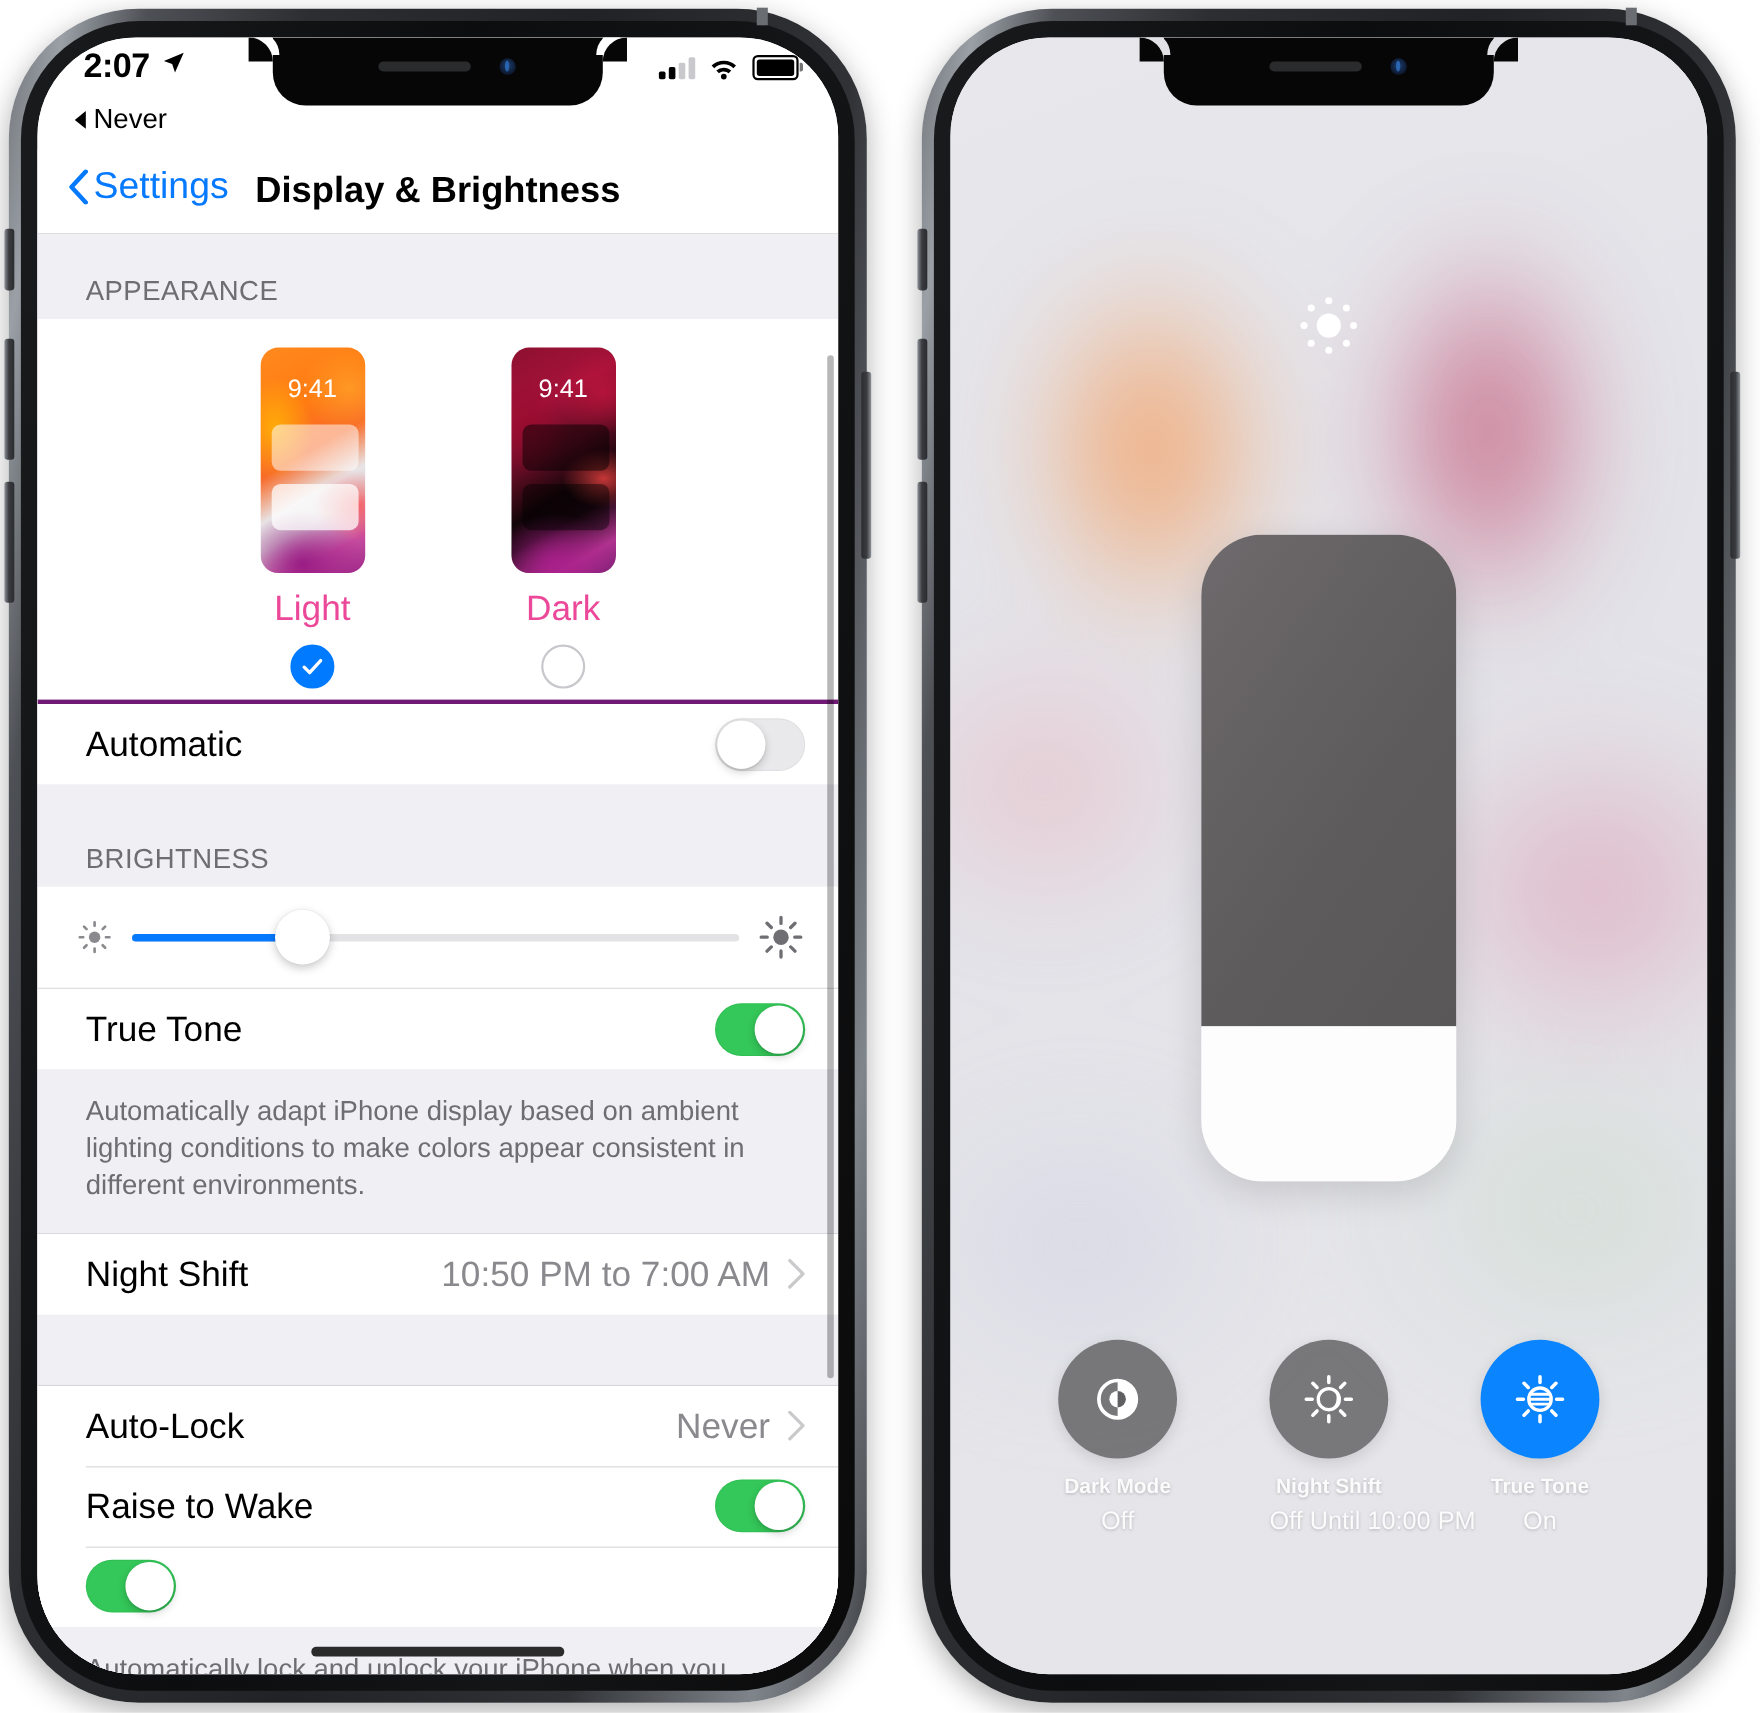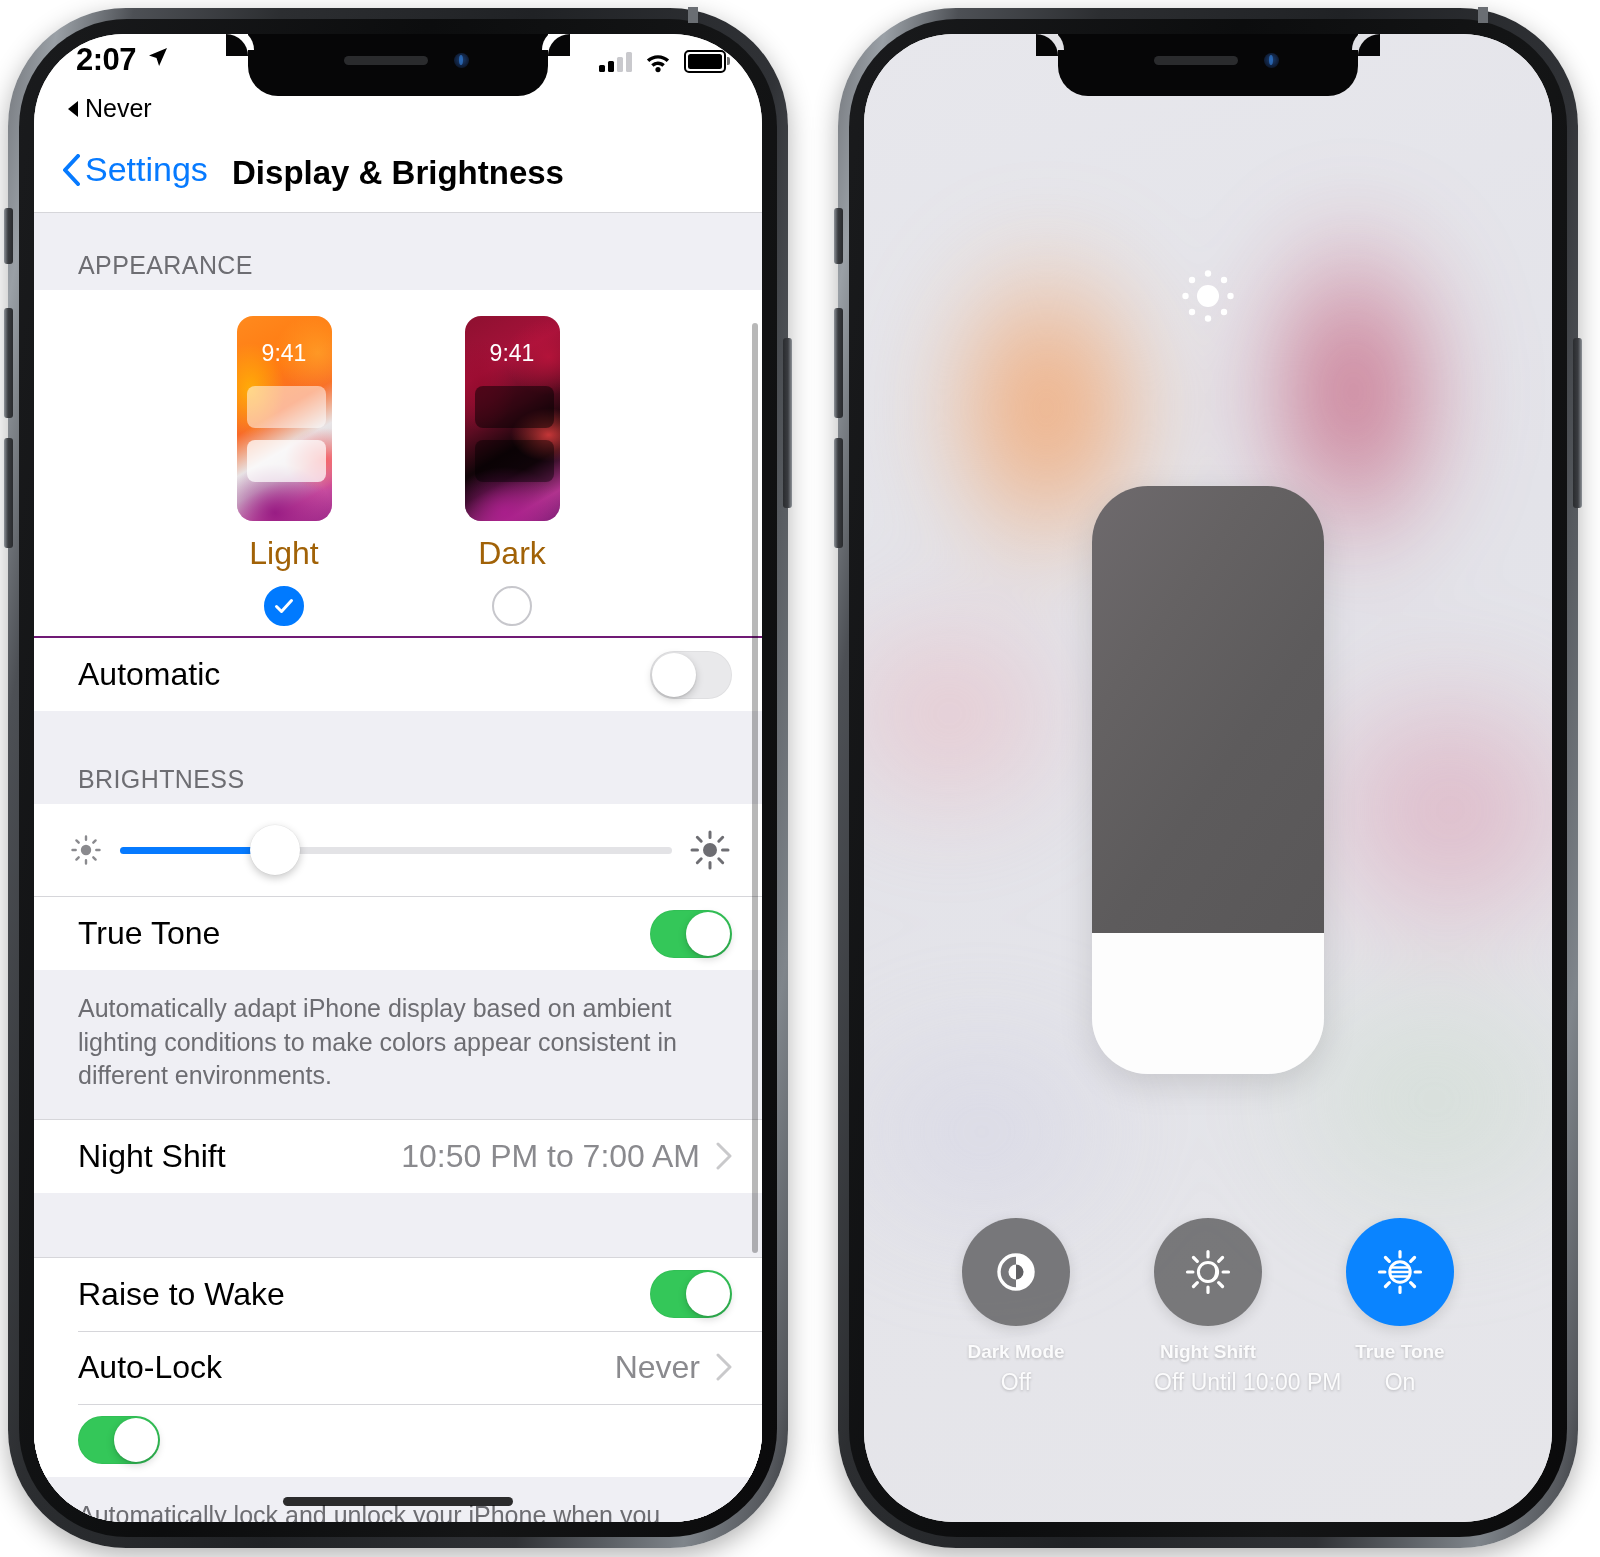--- a/index.html
+++ b/index.html
@@ -71,21 +71,21 @@
   .gap{height:48px;background:#efeff4;}
   .row{height:73px;display:flex;align-items:center;padding:0 30px 0 44px;background:#fff;position:relative;}
   .row + .row:before{content:"";position:absolute;left:44px;right:0;top:0;height:1px;background:#d6d6da;}
   .row .label{font-size:32px;color:#000;flex:1;}
   .row .value{font-size:32px;color:#8a8a8e;margin-right:16px;}
   .chev-r{width:16px;height:28px;opacity:.45;}
   .footnote{padding:22px 44px 26px 44px;background:#efeff4;font-size:25px;line-height:1.34;color:#6d6d72;}
   .topline-sep{height:1px;background:#d6d6da;}
 
   
-  .appearance{background:#fff;padding:26px 0 10px;display:flex;justify-content:center;gap:108px;border-bottom:2px solid #701a75;}
+  .appearance{background:#fff;padding:26px 0 10px;display:flex;justify-content:center;gap:108px;border-bottom:4px solid #701a75;}
   .mode{width:120px;text-align:center;}
   .thumb{width:95px;height:205px;border-radius:16px;margin:0 auto;position:relative;overflow:hidden;}
   .thumb .t-time{position:absolute;top:24px;left:0;right:0;text-align:center;color:#fff;font-size:23px;font-weight:500;}
   .card{position:absolute;left:10px;right:6px;height:42px;border-radius:8px;}
   .thumb.light{background:linear-gradient(150deg,#ff8a1e 0%,#ff7a12 28%,#f86a28 46%,#e8e4e6 62%,#d9d4d8 72%,#c94ea0 86%,#9e2a8a 100%);}
   .thumb.light .blob{position:absolute;inset:0;
     background:radial-gradient(60% 38% at 14% 36%,rgba(255,214,0,.55),transparent 60%),
                radial-gradient(70% 30% at 85% 18%,rgba(255,160,40,.8),transparent 65%),
                radial-gradient(85% 34% at 40% 96%,rgba(150,25,130,.95),transparent 70%),
                radial-gradient(60% 22% at 92% 70%,rgba(255,70,70,.75),transparent 70%);}
@@ -94,21 +94,21 @@
   .thumb.light .c2{top:124px;background:rgba(255,255,255,.72);}
   .thumb.dark{background:linear-gradient(150deg,#8e1030 0%,#a6123a 26%,#5d0c22 46%,#120509 62%,#1b0710 72%,#b0338e 88%,#7a1f74 100%);}
   .thumb.dark .blob{position:absolute;inset:0;
     background:radial-gradient(60% 36% at 16% 34%,rgba(150,10,45,.8),transparent 62%),
                radial-gradient(70% 28% at 88% 20%,rgba(190,20,60,.8),transparent 66%),
                radial-gradient(85% 32% at 42% 96%,rgba(170,30,140,.95),transparent 70%),
                radial-gradient(55% 18% at 88% 58%,rgba(255,70,70,.75),transparent 72%);}
   .thumb.dark .card{background:rgba(0,0,0,.48);}
   .thumb.dark .c1{top:70px;}
   .thumb.dark .c2{top:124px;background:rgba(0,0,0,.42);}
-  .mode-label{font-size:32px;color:#a16207;margin-top:14px;}
+  .mode-label{font-size:32px;color:#ec4899;margin-top:14px;}
   .radio{width:40px;height:40px;border-radius:50%;margin:14px auto 0;border:2px solid #c7c7cc;box-sizing:border-box;}
   .radio.on{background:#007aff;border-color:#007aff;display:flex;align-items:center;justify-content:center;}
   .radio.on svg{width:24px;height:24px;}
 
   
   .toggle{width:82px;height:48px;border-radius:24px;position:relative;flex:none;
     background:#e9e9eb;box-shadow:inset 0 0 0 1px rgba(0,0,0,.04);}
   .toggle.on{background:#34c759;}
   .toggle .knob{position:absolute;top:2px;left:2px;width:44px;height:44px;border-radius:50%;background:#fff;
     box-shadow:0 3px 8px rgba(0,0,0,.18),0 1px 2px rgba(0,0,0,.12);}
@@ -302,31 +302,31 @@
                 <path d="M2 2l12 12L2 26" fill="none" stroke="#8a8a8e" stroke-width="3" stroke-linecap="round" stroke-linejoin="round"></path>
               </svg>
             </div>
           </div>
 
           <div class="gap" style="height:64px"></div>
 
           <div class="group">
             <div class="topline-sep"></div>
             <div class="row">
-              <div class="label">Raise to Wake</div>
-              <div class="toggle on">
-                  <span class="knob"></span>
-                </div>
-            </div>
-            <div class="row">
               <div class="label">Auto-Lock</div>
               <div class="value">Never</div>
               <svg class="chev-r" viewBox="0 0 16 28">
                 <path d="M2 2l12 12L2 26" fill="none" stroke="#8a8a8e" stroke-width="3" stroke-linecap="round" stroke-linejoin="round"></path>
               </svg>
+            </div>
+            <div class="row">
+              <div class="label">Raise to Wake</div>
+              <div class="toggle on">
+                  <span class="knob"></span>
+                </div>
             </div>
             <div class="row">
               <div class="toggle on">
                   <span class="knob"></span>
                 </div>
             </div>
           </div>
 
           <div class="footnote">Automatically lock and unlock your iPhone when you close and open the iPhone cover.</div>
         </div>

